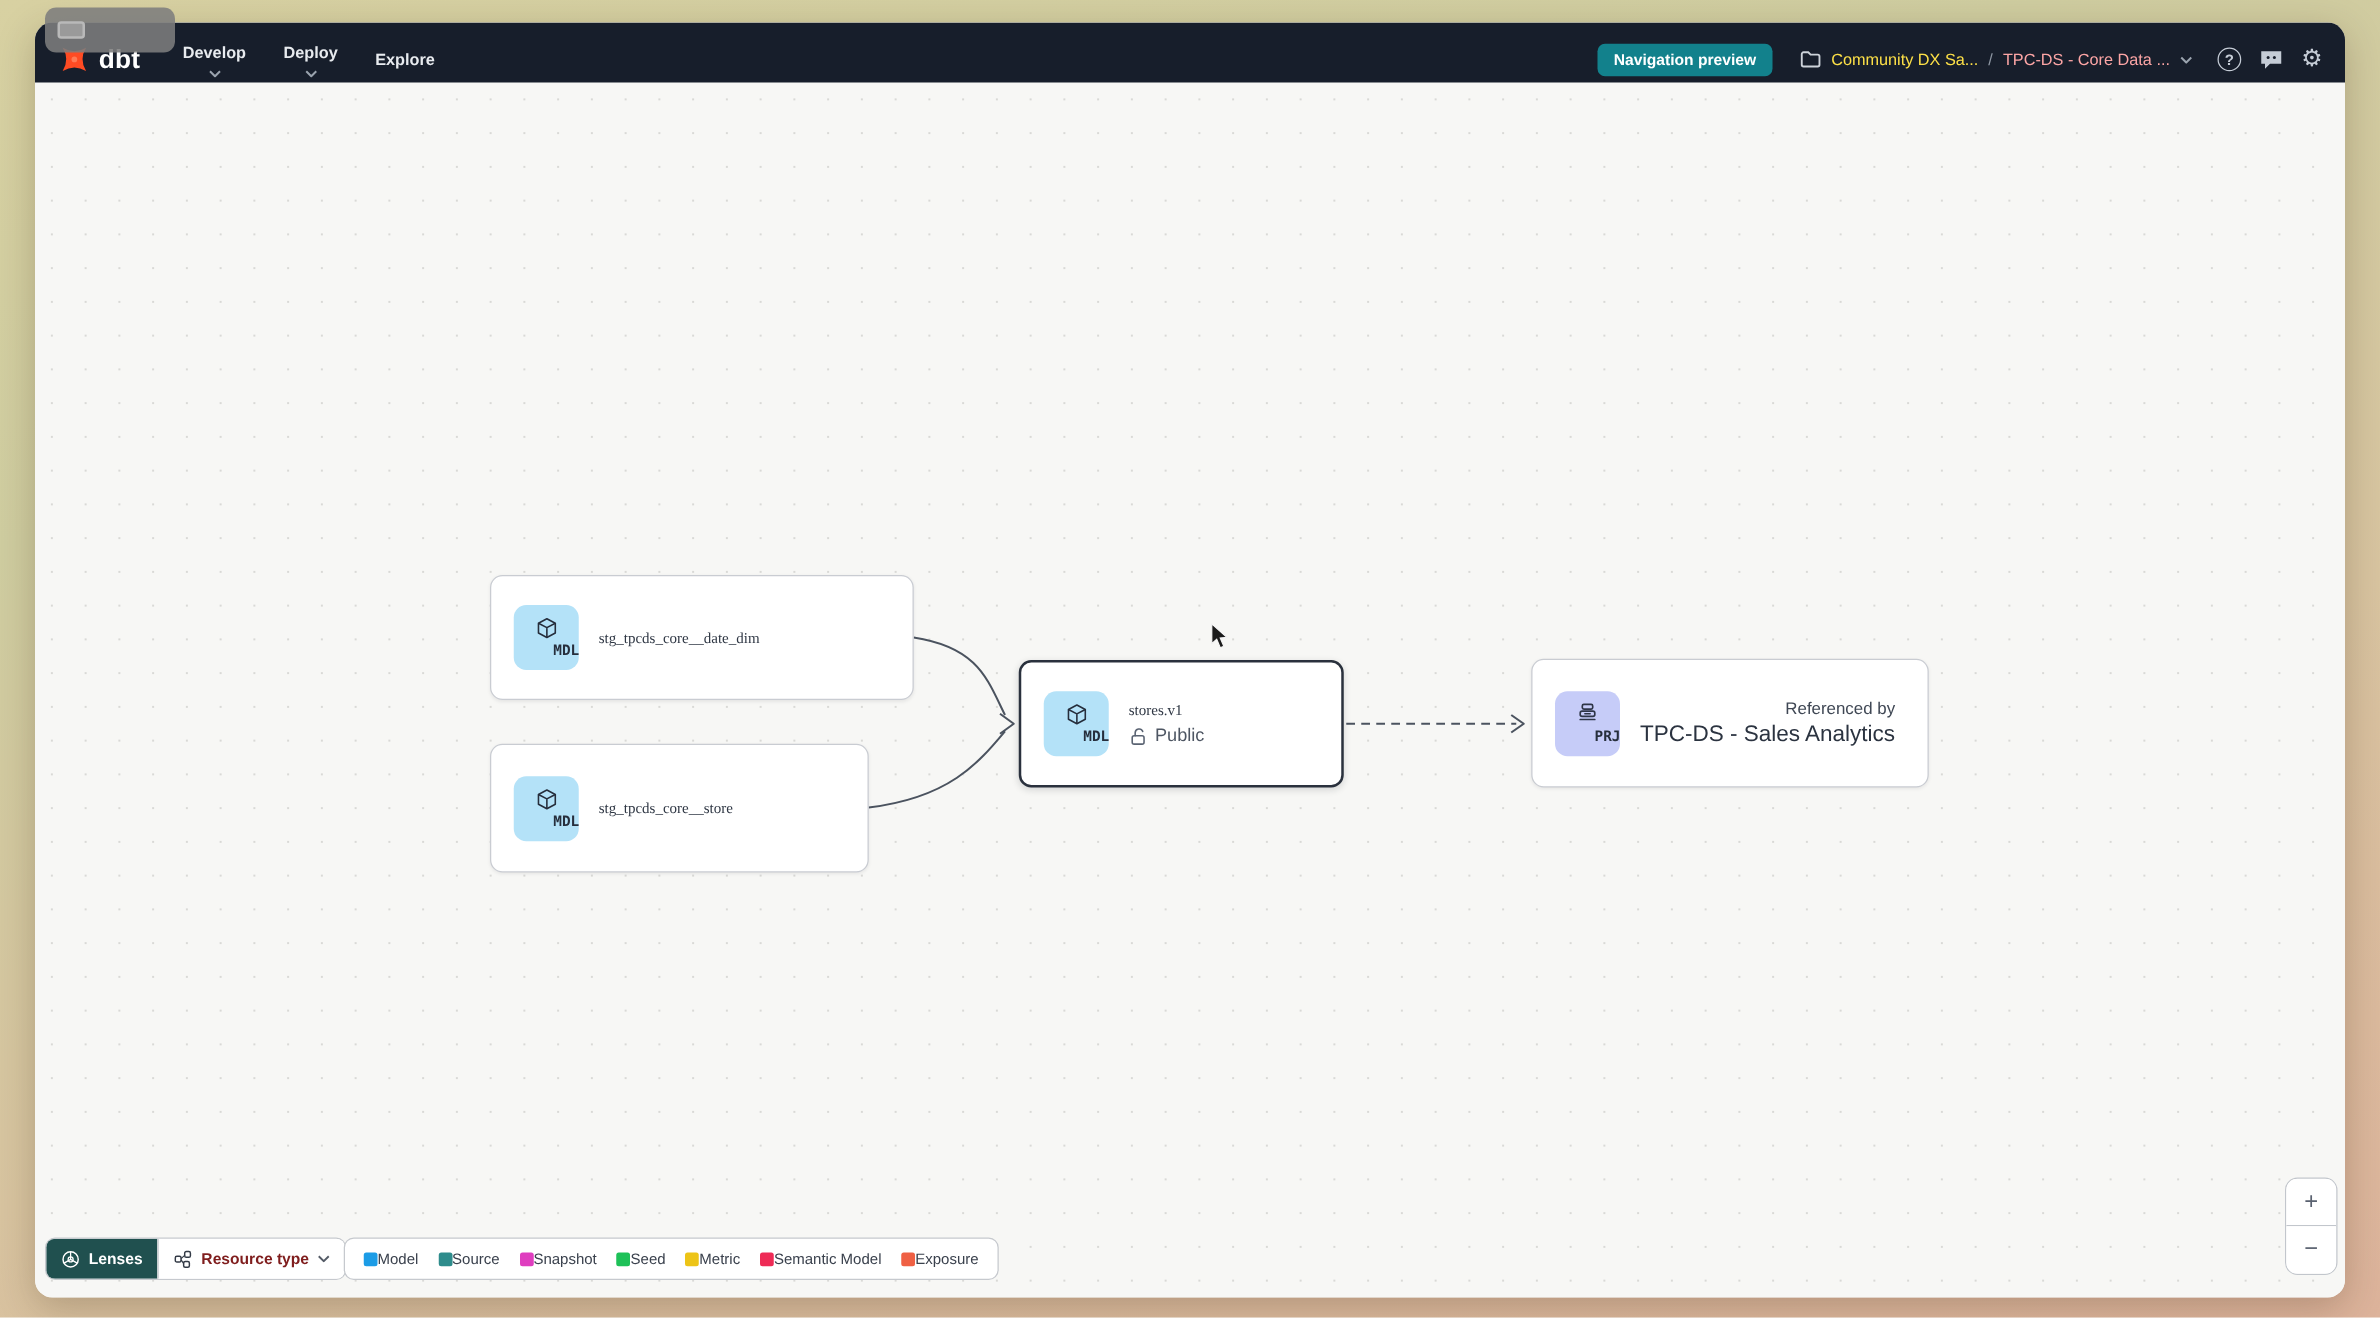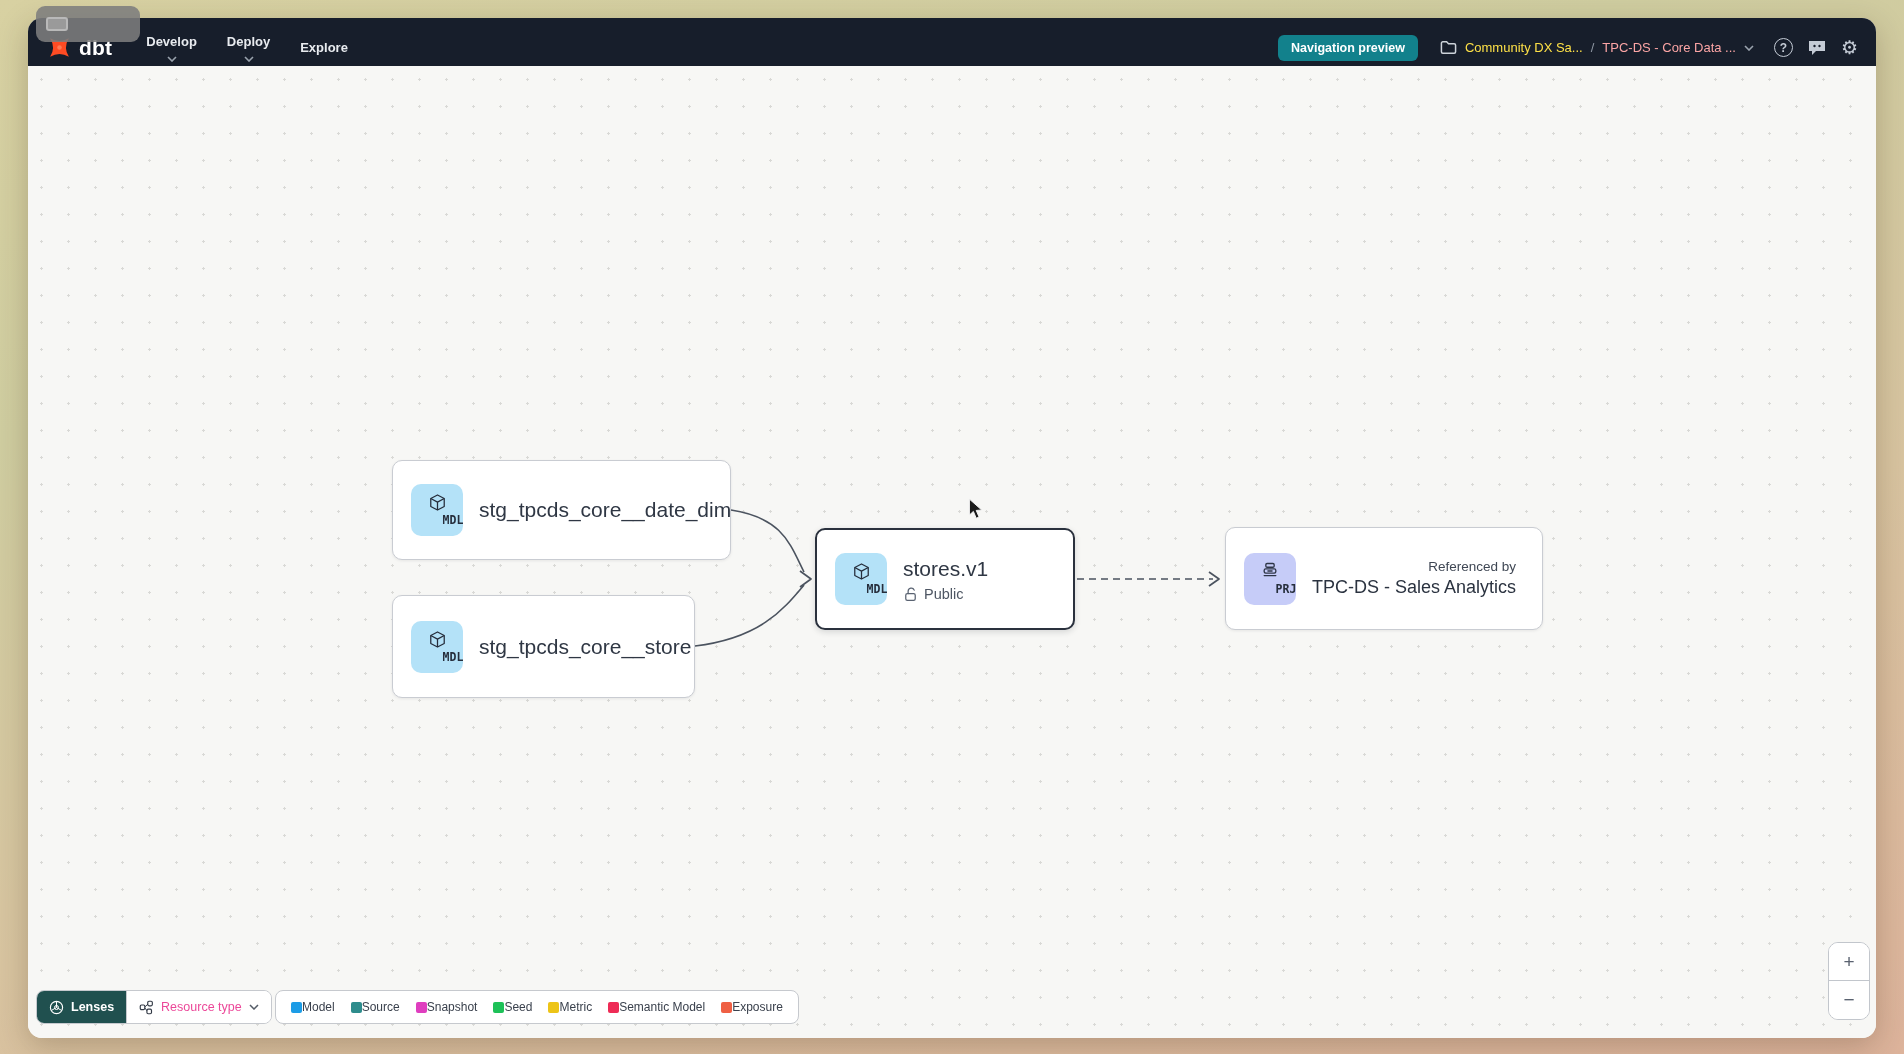--- a/index.html
+++ b/index.html
@@ -50,33 +50,33 @@
   .edges { position:absolute; inset:0; pointer-events:none; }
 
   .node { position:absolute; background:#fff; border:1px solid #c9ccd2; border-radius:10px;
     display:flex; align-items:center; gap:16px; padding:0 18px; box-shadow:0 1px 3px rgba(20,25,35,0.08); cursor:pointer; }
   .node.selected { border:2px solid #2a313d; box-shadow:0 2px 6px rgba(20,25,35,0.15); }
   .res-badge { width:52px; height:52px; border-radius:10px; display:flex; flex-direction:column;
     align-items:center; justify-content:center; gap:1px; flex:0 0 auto; }
   .res-badge.mdl { background:#b4e2f8; }
   .res-badge.prj { background:#c6ccf8; }
   .res-badge .code { font-family:"DejaVu Sans Mono", monospace; font-size:11.5px; font-weight:bold; color:#262e3c;padding-left:32px; }
-  .node-title { font-size:21px; color:#2f3744; font-weight:500; }
+  .node-title { font-size:12px; color:#2f3744; font-weight:500;font-family:Liberation Serif, serif; }
   .node-sub { display:flex; align-items:center; gap:6px; margin-top:5px; font-size:14.5px; color:#4e5663; }
   .kicker { font-size:13.5px; color:#3f4754; font-weight:500;text-align:right; }
   .big-title { font-size:18px; color:#2b3340; font-weight:500; margin-top:3px; }
 
   .cursor { position:absolute; left:938px; top:432px; pointer-events:none; }
 
   
   .lens-group { position:absolute; left:8px; bottom:14px; height:34px; display:flex; border:1px solid #c6c9ce;
     border-radius:8px; overflow:hidden; background:#fff; }
   .lens-seg { display:flex; align-items:center; gap:7px; padding:16px 12px; font-size:12.5px; cursor:pointer; }
   .lens-seg.dark { background:#20504f; color:#fff; font-weight:bold; }
-  .lens-seg.light { background:#fff; color:#ec4899; border-left:1px solid #c6c9ce; font-weight:400; }
+  .lens-seg.light { background:#fff; color:#7f1d1d; border-left:1px solid #c6c9ce; font-weight:700; }
   .legend { position:absolute; left:247px; bottom:14px; height:34px; background:#fff; border:1px solid #c6c9ce;
     border-radius:8px; display:flex; align-items:center; gap:16px; padding:0 15px; }
   .legend-item { display:flex; align-items:center; gap:0; font-size:12px; color:#3a414d; font-weight:500; }
   .swatch { width:11px; height:11px; border-radius:2px; }
   .zoom-ctrl { position:absolute; right:6px; bottom:18px; width:42px; background:#fff; border:1px solid #c2c6cc;
     border-radius:10px; overflow:hidden; display:flex; flex-direction:column; }
   .zoom-btn { height:38px; display:flex; align-items:center; justify-content:center; font-size:19px;
     color:#5a6270; cursor:pointer; background:#fff; border:none; }
   .zoom-btn:first-child { border-bottom:1px solid #c2c6cc; }
 </style>

